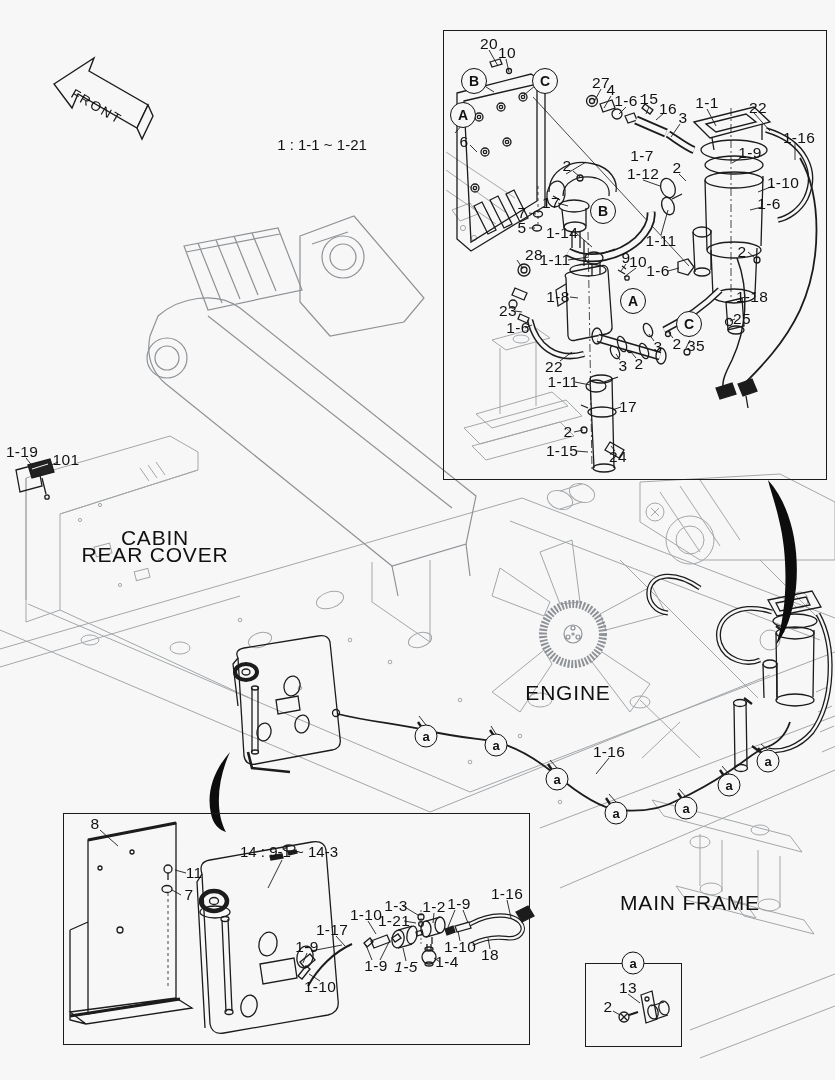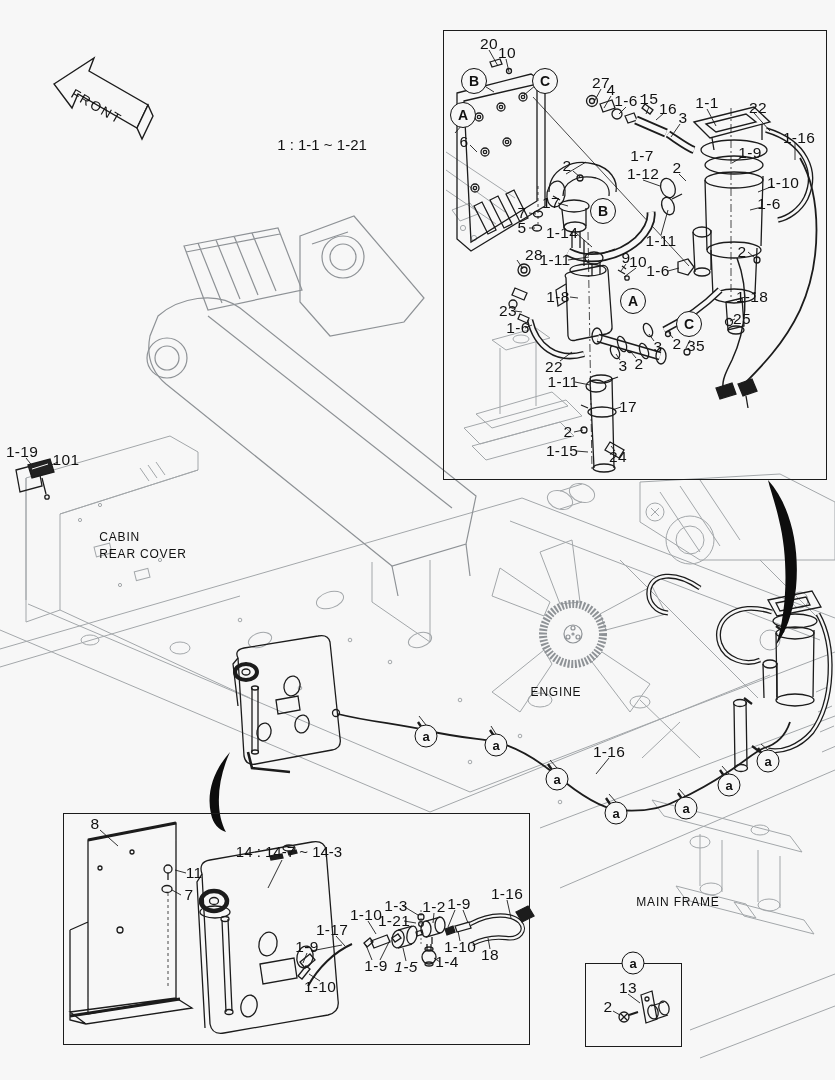--- a/index.html
+++ b/index.html
@@ -7,22 +7,22 @@
          font-family:"Liberation Sans",sans-serif;color:#111;}
   svg{position:absolute;left:0;top:0;}
   .inset{position:absolute;border:1.6px solid #1c1c1c;background:transparent;}
   .callout{position:absolute;transform:translate(-50%,-50%);font-size:15.5px;line-height:1;
            white-space:nowrap;color:#111;letter-spacing:.3px;}
   .marker{position:absolute;transform:translate(-50%,-50%);width:24px;height:24px;
           border:1.7px solid #111;border-radius:50%;background:#f7f7f7;display:flex;
           align-items:center;justify-content:center;font-size:14px;font-weight:bold;}
   .marker.small{width:21px;height:21px;font-size:13px;}
   .note{position:absolute;transform:translate(-50%,-50%);font-size:15px;white-space:nowrap;}
-  .arealabel{position:absolute;transform:translate(-50%,-50%);font-size:12px;white-space:nowrap;
-             letter-spacing:.8px;text-align:left;line-height:17px;}
+  .arealabel{position:absolute;transform:translate(-50%,-50%);font-size:21px;white-space:nowrap;
+             letter-spacing:.8px;text-align:center;line-height:17px;margin-left:12px;}
   .front-text{font-size:13.5px;letter-spacing:2px;}
 </style>
 </head>
 <body>
 
 <div class="stage">
 
   <svg width="835" height="1080" viewBox="0 0 835 1080">
 
     <g stroke="#a3a7aa" fill="none" stroke-width="1">
@@ -399,21 +399,21 @@
     </g>
   </svg>
 
   <div class="inset" style="left:443px;top:30px;width:382px;height:448px;"></div>
   <div class="inset" style="left:63px;top:813px;width:465px;height:230px;"></div>
   <div class="inset" style="left:585px;top:963px;width:95px;height:82px;"></div>
 
   <div class="front-text" style="position:absolute;left:76px;top:86px;transform:rotate(30deg);transform-origin:left top;">FRONT</div>
 
   <div class="note" style="left:322px;top:144px;">1 : 1-1 ~ 1-21</div>
-  <div class="note" style="left:289px;top:851px;">14 : 14-7 ~ 14-3</div>
+  <div class="note" style="left:289px;top:851px;">14 : 9-1 ~ 14-3</div>
 
   <div class="arealabel" style="left:143px;top:546px;white-space:pre-line;">CABIN
 REAR COVER</div>
   <div class="arealabel" style="left:556px;top:692px;">ENGINE</div>
   <div class="arealabel" style="left:678px;top:902px;">MAIN FRAME</div>
 
 <span class="callout" style="left: 22px; top: 452px;">1-19</span>
     <span class="callout" style="left: 66px; top: 460px;">101</span>
     <span class="callout" style="left: 609px; top: 752px;">1-16</span>
     <span class="marker small" style="left: 426px; top: 736px;">a</span>

